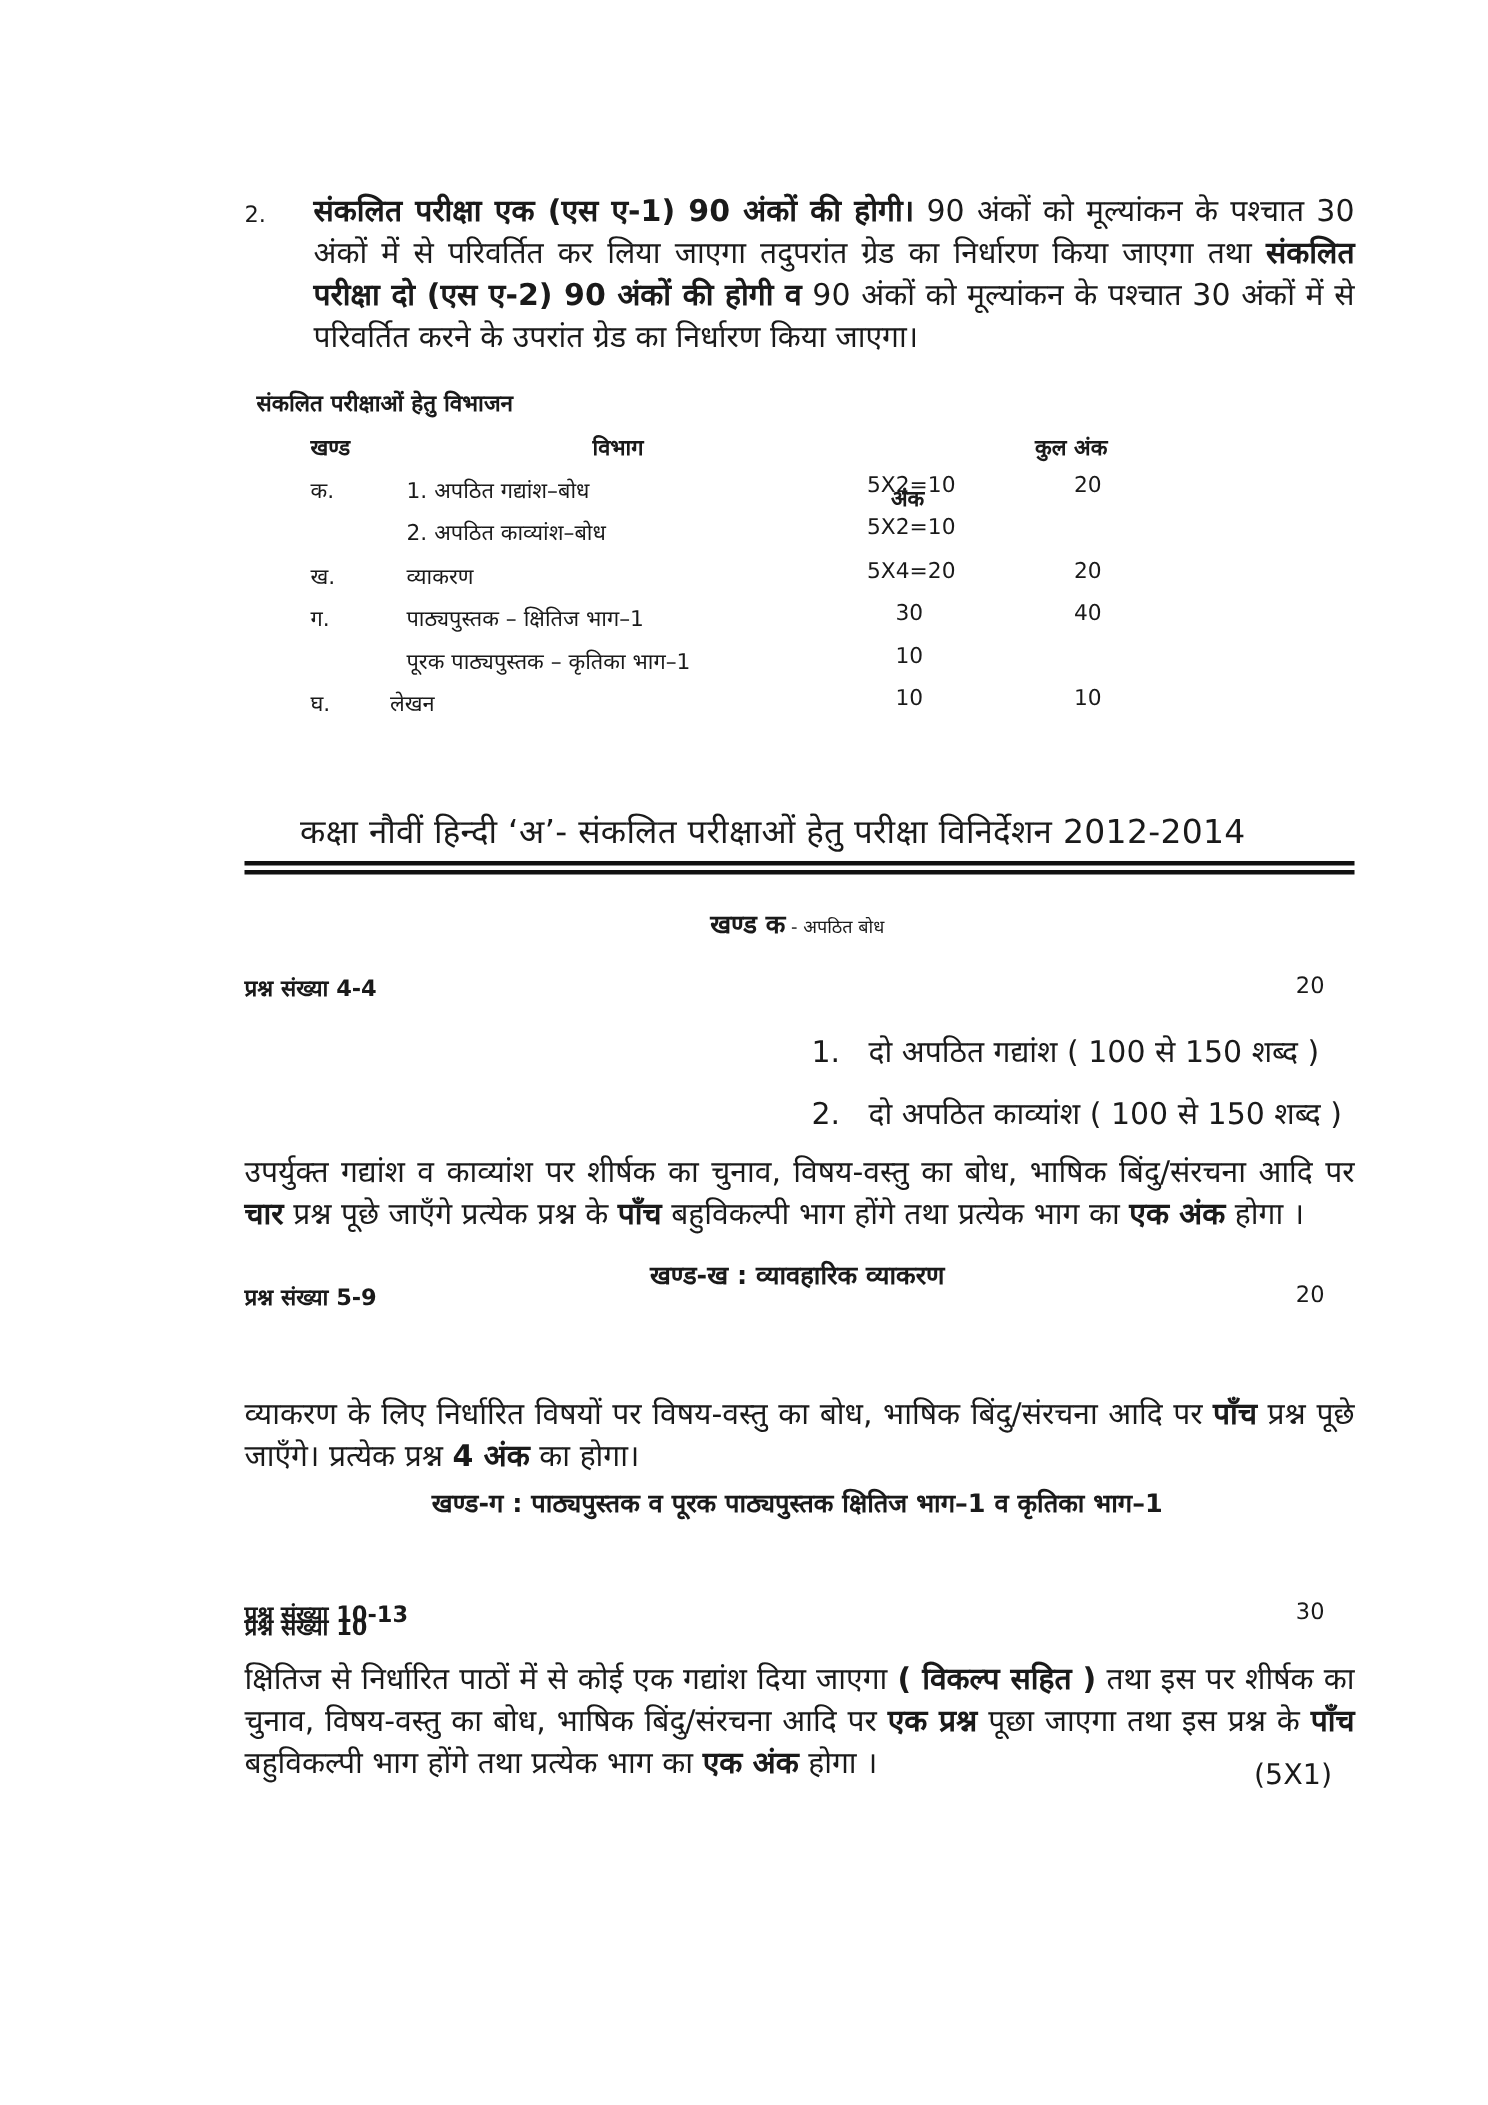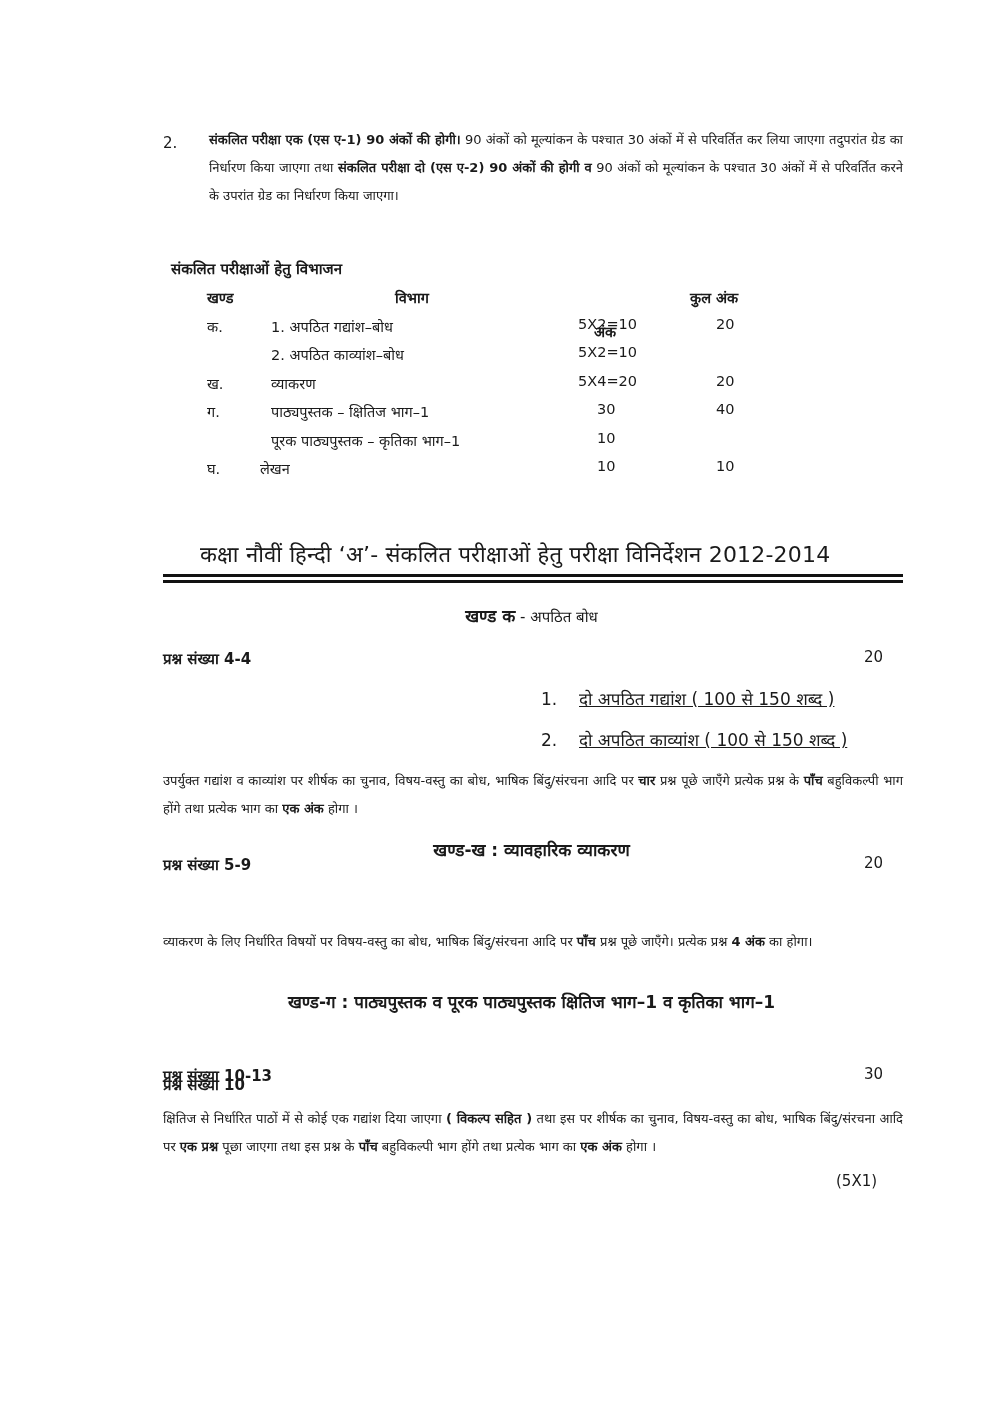--- a/index.html
+++ b/index.html
@@ -2,31 +2,31 @@
 <html><head>
 <meta charset="utf-8">
 <style>
   html, body { margin: 0; padding: 0; background: #ffffff; }
   body {
     width: 992px; height: 1403px; position: relative; overflow: hidden;
     font-family: "DejaVu Sans", "Liberation Sans", sans-serif;
     color: #1a1a1a;
   }
   .abs { position: absolute; }
-  .para { font-size: 13px; line-height: 28px; text-align: justify; }
+  .para { font-size: 20px; line-height: 28px; text-align: justify; }
   .b { font-weight: bold; }
   .num-label { font-size: 15px; }
   .tbl-cell { position: absolute; font-size: 14.5px; white-space: nowrap; }
   .tbl-head { font-weight: bold; }
   .heading-main { font-size: 22px; font-weight: normal; white-space: nowrap; letter-spacing: 0.2px; }
   .heading-sec { font-size: 17px; font-weight: bold; white-space: nowrap; text-align: center; }
   .rule { position: absolute; left: 163px; width: 740px; height: 3px; background: #111; }
   .q-row { position: absolute; left: 163px; width: 720px; font-size: 15px; font-weight: bold; }
   .q-row .marks { position: absolute; right: 0; top: 0; font-weight: normal; }
-  .list-item { position: absolute; font-size: 17px; white-space: nowrap; text-decoration: underline; }
+  .list-item { position: absolute; font-size: 20px; white-space: nowrap; }
 </style>
 </head>
 <body>
 
 <div class="abs num-label" style="left:163px; top:134px;">2.</div>
 <div class="abs para" style="left:209px; top:126px; width:694px;">
   <span class="b">संकलित परीक्षा एक (एस ए-1) 90 अंकों की होगी।</span><span> 90 अंकों को मूल्यांकन के पश्चात 30 अंकों में से परिवर्तित कर लिया जाएगा तदुपरांत ग्रेड का निर्धारण किया जाएगा तथा </span><span class="b">संकलित परीक्षा दो (एस ए-2) 90 अंकों की होगी व</span><span> 90 अंकों को मूल्यांकन के पश्चात 30 अंकों में से परिवर्तित करने के उपरांत ग्रेड का निर्धारण किया जाएगा।</span>
 </div>
 
 <div class="abs" style="left:171px; top:258px; font-size:15px; font-weight:bold;">संकलित परीक्षाओं हेतु विभाजन</div>
@@ -66,21 +66,21 @@
   <div class="tbl-cell" style="left:260px; top:458px;">लेखन</div>
   <div class="tbl-cell" style="left:597px; top:458px;">10</div>
   <div class="tbl-cell" style="left:716px; top:458px;">10</div>
 </div>
 
 <div class="abs heading-main" style="left:200px; top:538px;">कक्षा नौवीं हिन्दी ‘अ’- संकलित परीक्षाओं हेतु परीक्षा विनिर्देशन 2012-2014</div>
 <div class="rule" style="top:574px;"></div>
 <div class="rule" style="top:580px;"></div>
 
 <div class="abs" style="left:0; width:1063px; top:604px; text-align:center; font-size:17px;">
-  <span class="b">खण्ड क</span><span style="font-size:15px;"> - अपठित बोध</span>
+  <span class="b">खण्ड क</span><span style="font-size:12px;"> - अपठित बोध</span>
 </div>
 <div class="q-row" style="top:648px;">
   <span>प्रश्न संख्या 4-4</span>
   <span class="marks">20</span>
 </div>
 <div class="list-item" style="left:541px; top:687px;">
   <span style="display:inline-block; width:38px;">1.</span><span>दो अपठित गद्यांश ( 100 से 150 शब्द )</span>
 </div>
 <div class="list-item" style="left:541px; top:728px;">
   <span style="display:inline-block; width:38px;">2.</span><span>दो अपठित काव्यांश ( 100 से 150 शब्द )</span>
@@ -102,13 +102,13 @@
 <div class="q-row" style="top:1033px;margin-top:32px;">
   <span>प्रश्न संख्या 10-13</span>
   <span class="marks">30</span>
 </div>
 <div class="q-row" style="top:1074px;">
   <span>प्रश्न संख्या 10</span>
 </div>
 <div class="abs para" style="left:163px; top:1105px; width:740px;">
   <span>क्षितिज से निर्धारित पाठों में से कोई एक गद्यांश दिया जाएगा </span><span class="b">( विकल्प सहित )</span><span> तथा इस पर शीर्षक का चुनाव, विषय-वस्तु का बोध, भाषिक बिंदु/संरचना आदि पर </span><span class="b">एक प्रश्न</span><span> पूछा जाएगा तथा इस प्रश्न के </span><span class="b">पाँच</span><span> बहुविकल्पी भाग होंगे तथा प्रत्येक भाग का </span><span class="b">एक अंक</span><span> होगा ।</span>
 </div>
-<div class="abs" style="left:836px; top:1172px; font-size:15px;">(5X1)</div>
+<div class="abs" style="left:836px; top:1172px; font-size:19px;">(5X1)</div>
 
 </body></html>

